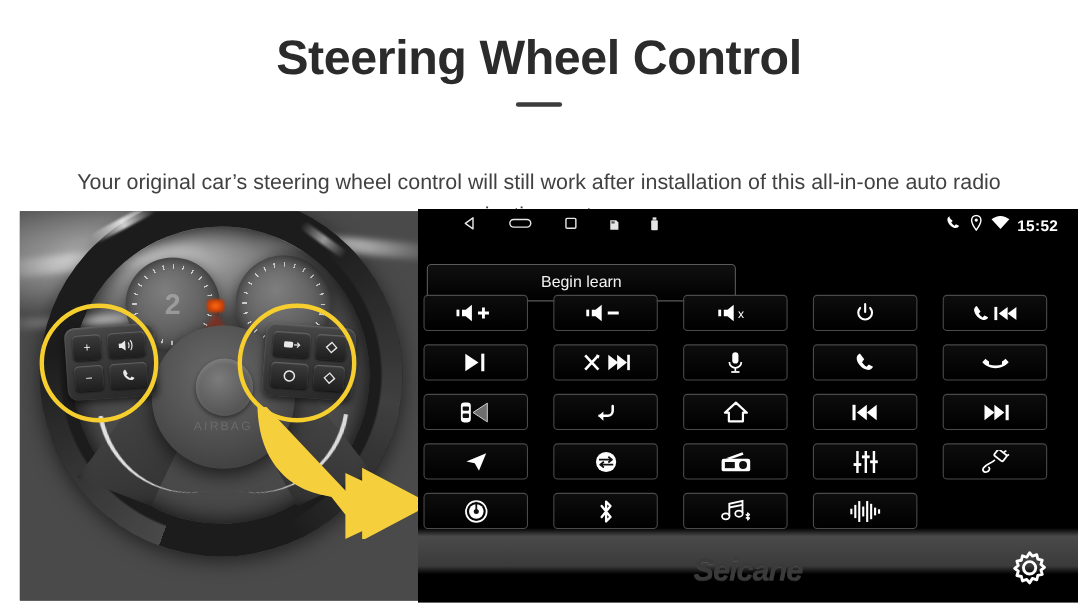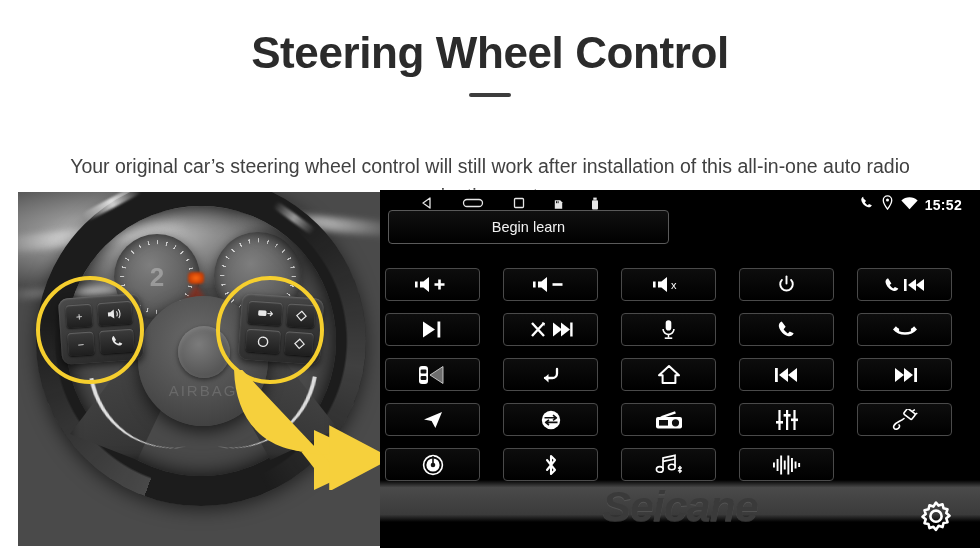--- a/index.html
+++ b/index.html
@@ -98,21 +98,21 @@
   .hub {
     position:absolute; left:120px; top:104px; width:130px; height:130px;
     border-radius:50%;
     background:radial-gradient(circle at 45% 35%, #6a6a6a 0%, #4e4e4e 55%, #343434 100%);
     box-shadow:0 6px 16px rgba(0,0,0,.6);
   }
   .hub-center { position:absolute; left:40px; top:30px; width:52px; height:52px; border-radius:50%;
     background:radial-gradient(circle at 40% 35%, #7b7b7b, #565656 70%, #444 100%);
     box-shadow: inset 0 2px 5px rgba(255,255,255,.18), 0 2px 5px rgba(0,0,0,.5); }
   .hub-logo { position:absolute; left:50%; top:86px; transform:translateX(-50%);
-    color:rgba(130,130,130,.5); font-size:15px; letter-spacing:2px; }
+    color:rgba(130,130,130,.5); font-size:11px; letter-spacing:2px; }
   .spoke-l {
     position:absolute; left:52px; top:150px; width:120px; height:118px;
     background:linear-gradient(160deg,#4a4a4a,#303030);
     clip-path: polygon(58% 0%, 100% 6%, 56% 100%, 0% 78%);
     box-shadow: inset 0 0 12px rgba(0,0,0,.6);
   }
   .spoke-r {
     position:absolute; left:190px; top:148px; width:130px; height:120px;
     background:linear-gradient(200deg,#4d4d4d,#2d2d2d);
     clip-path: polygon(0% 6%, 46% 0%, 100% 74%, 48% 100%);
@@ -152,43 +152,43 @@
 
   
   .unit { position:absolute; left:380px; top:0px; width:600px; height:358px;
     background:#000; overflow:hidden; }
   .statusbar { position:absolute; left:0; top:0; width:600px; height:30px; }
   .nav-icons { position:absolute; left:40px; top:6px; display:flex; align-items:center; gap:28px; }
   .sys-icons { position:absolute; right:18px; top:5px; display:flex; align-items:center; gap:7px; color:#fff; }
   .clock { color:#fff; font-size:14px; font-weight:bold; letter-spacing:.3px; }
 
   .begin-learn {
-    position:absolute; left:8px; top:20px; width:281px; height:34px;
+    position:absolute; left:8px; top:50px; width:281px; height:34px;
     border:1px solid #5a5a5a; border-radius:4px;
     background:linear-gradient(180deg,#101010,#000);
     color:#f2f2f2; font-size:14.5px;
     display:flex; align-items:center; justify-content:center;
   }
 
   .grid { position:absolute; left:5px; top:78px; width:590px; display:grid;
     grid-template-columns: repeat(5, 95px); grid-auto-rows:33px;
     gap:12px 23px; }
   .gbtn { border:1px solid #4a4a4a; border-radius:4px;
     background:linear-gradient(180deg,#0d0d0d,#000);
     display:flex; align-items:center; justify-content:center; color:#fff; }
   .gbtn svg { display:block; }
 
   .watermark-band {
     position:absolute; left:0; top:290px; width:600px; height:42px;
     background:linear-gradient(180deg, rgba(70,70,70,.0) 0%, rgba(78,78,78,.95) 18%, rgba(62,62,62,.95) 82%, rgba(20,20,20,0) 100%);
   }
   .watermark {
-    position:absolute; left:0; top:296px; width:600px; height:40px;
+    position:absolute; left:0; top:308px; width:600px; height:40px;
     display:flex; align-items:center; justify-content:center;
-    font-size:43px; font-style:italic; font-weight:bold;
+    font-size:28px; font-style:italic; font-weight:bold;
     font-family:"Liberation Sans", sans-serif;
     color:#3a3a3a; letter-spacing:-1px;
     text-shadow: 0 1px 0 rgba(120,120,120,.35);
   }
   .gear-btn { position:absolute; right:20px; bottom:8px; width:48px; height:48px; color:#fff; }
 </style>
 </head>
 <body>
 
 <div id="root">

